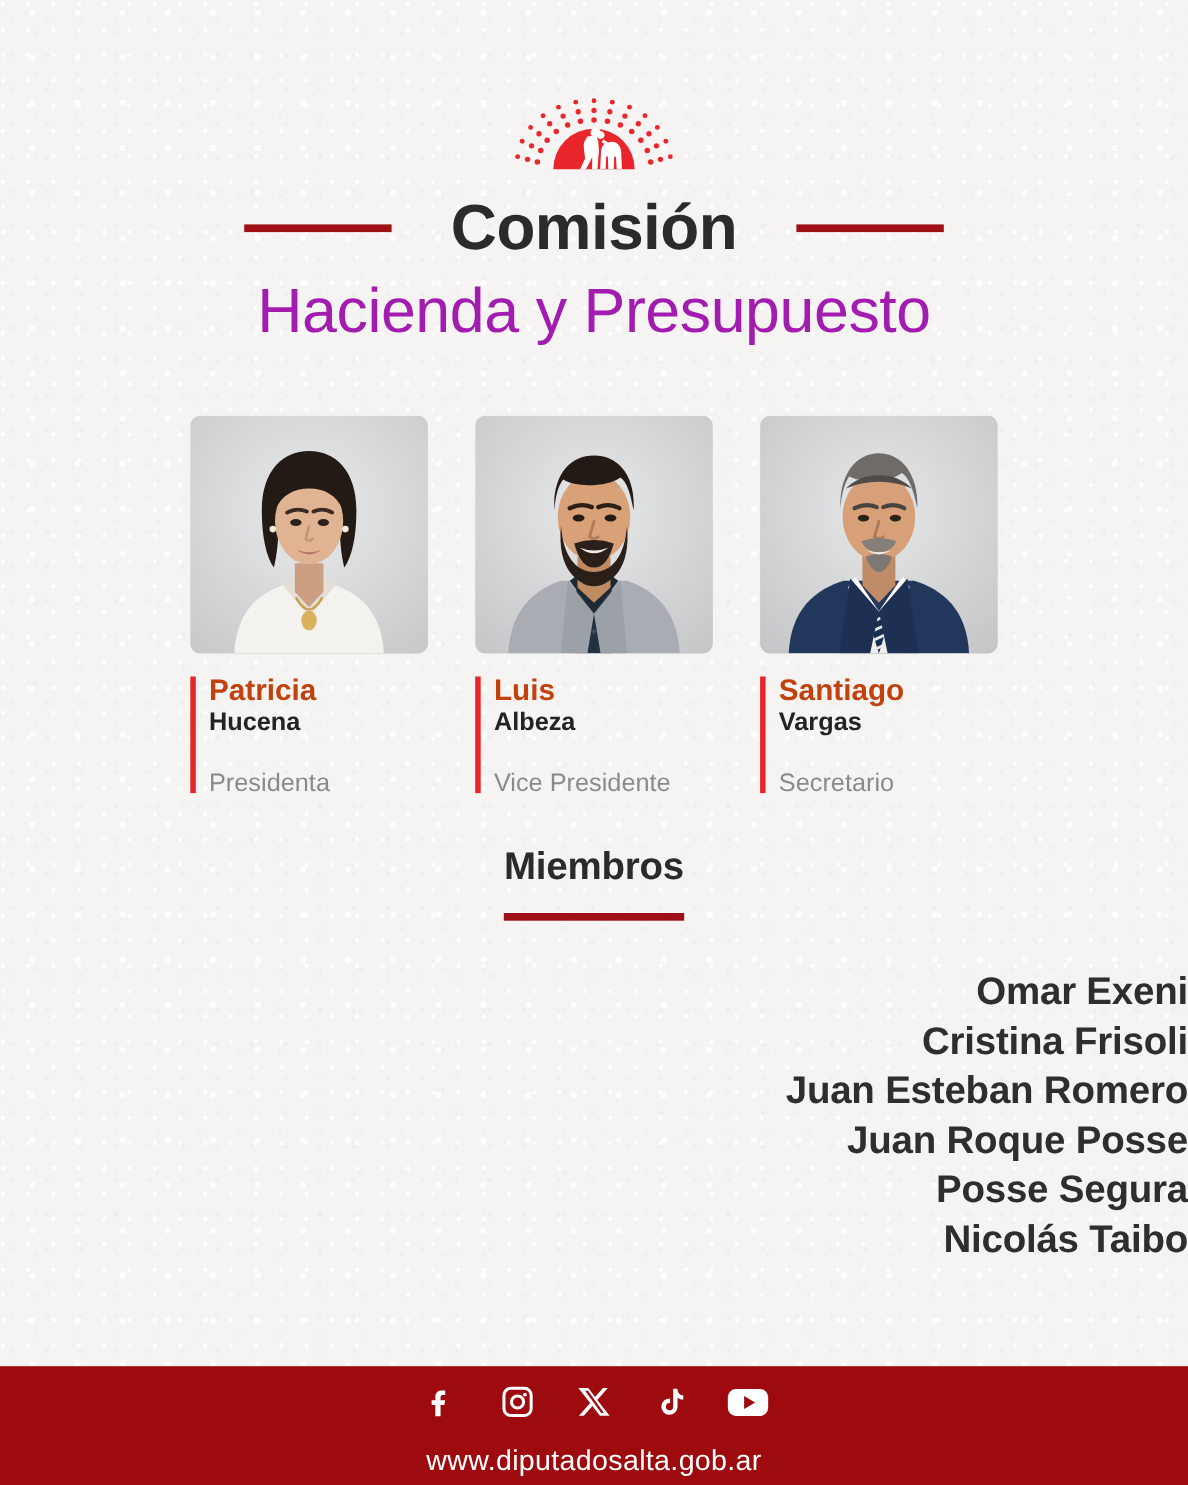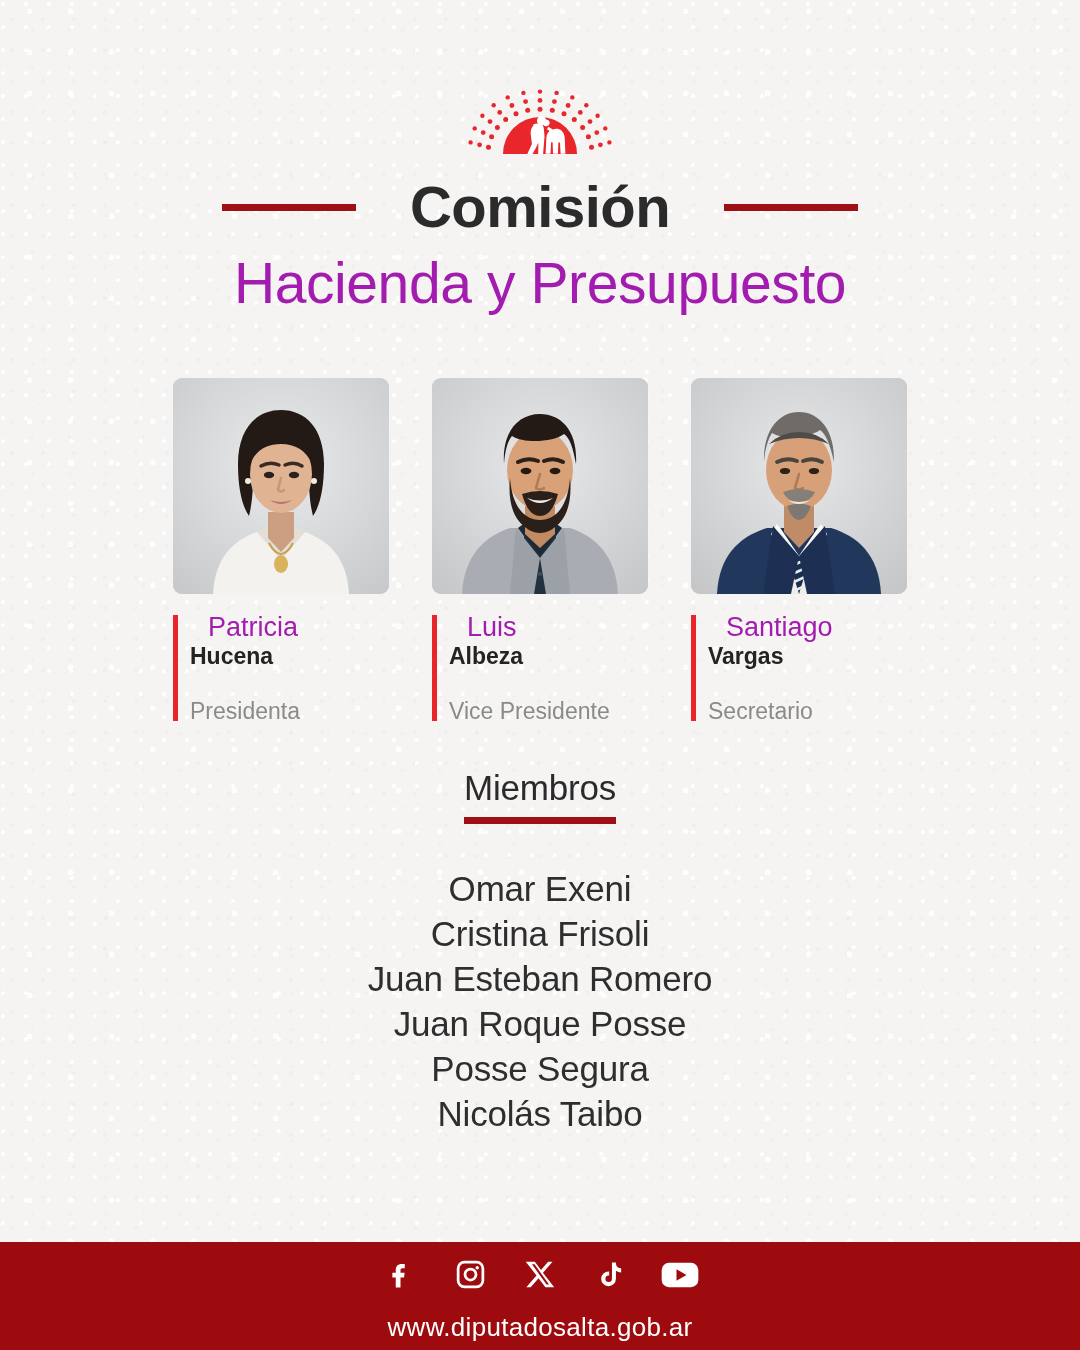--- a/index.html
+++ b/index.html
@@ -105,25 +105,24 @@
     content: "";
     position: absolute;
     left: 0;
     top: 3px;
     bottom: 4px;
     width: 5px;
     background: #e8252a;
   }
   .first-name {
     font-size: 27px;
-    font-weight: 400;
-    color: #a21caf;
+    font-weight: 700;
+    color: #c2410c;
     line-height: 1.14;
     white-space: nowrap;
-    margin-left: 18px;
   }
   .last-name {
     font-size: 23px;
     font-weight: 700;
     color: #232323;
     line-height: 1.14;
     white-space: nowrap;
   }
   .role {
     font-size: 23px;
@@ -137,35 +136,36 @@
   
   .members {
     position: absolute;
     top: 768px;
     left: 0; right: 0;
     text-align: center;
   }
   .members-heading {
     display: inline-block;
     font-size: 35px;
-    font-weight: 400;
+    font-weight: 700;
     color: #2b2b2b;
     letter-spacing: -0.2px;
-    padding-bottom: 9px;
+    padding-bottom: 22px;
     border-bottom: 7px solid #9e1015;
   }
   .members-list {
     margin-top: 42px;
   }
   .member {
     font-size: 35px;
-    font-weight: 400;
+    font-weight: 700;
     color: #2e2e2e;
     line-height: 45px;
     letter-spacing: -0.2px;
+    text-align: right;
   }
 
   
   .footer {
     position: absolute;
     left: 0; right: 0;
     bottom: 0;
     height: 108px;
     background: #9e0b0f;
     display: flex;

